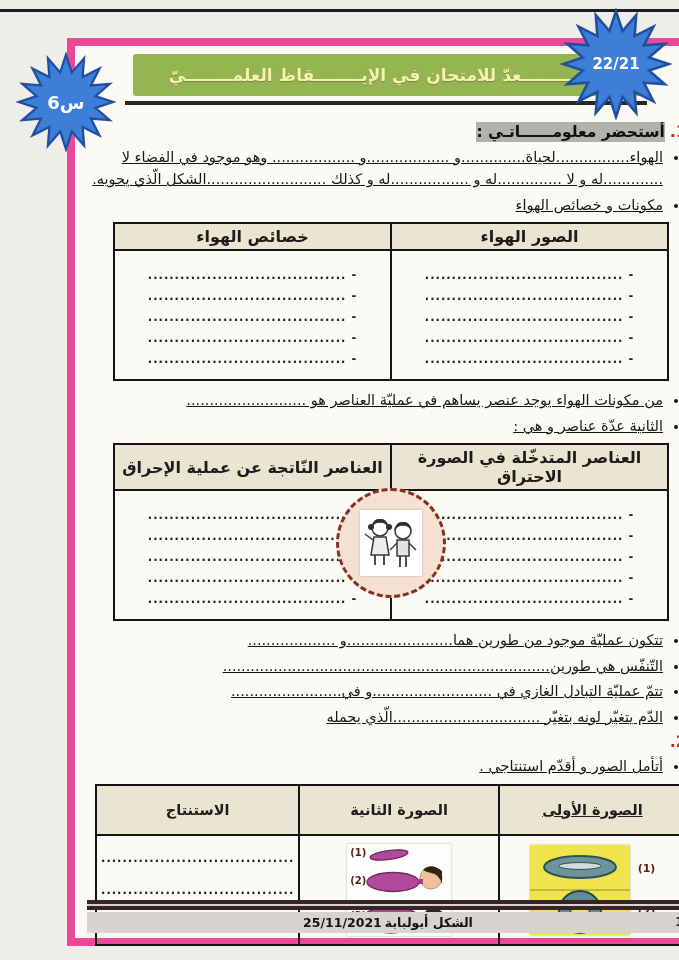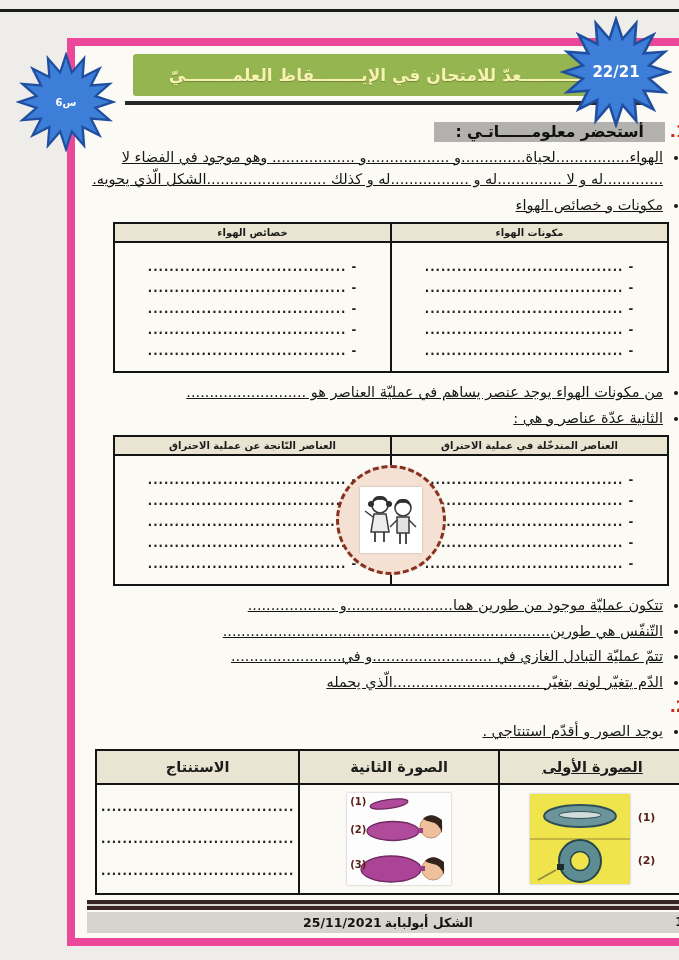--- a/index.html
+++ b/index.html
@@ -21,68 +21,68 @@
     color:#f7f2b0;font-weight:bold;font-size:17px;direction:rtl;
     text-shadow:0 1px 1px rgba(90,110,40,.6);
   }
   .banner-underline{position:absolute;top:55px;left:50px;right:54px;height:4px;background:#272727;}
   .star-badge{position:absolute;z-index:5;}
   .star-badge svg{display:block;}
   .star-badge .star-label{
     position:absolute;top:50%;left:50%;transform:translate(-50%,-50%);
     color:#ffffff;font-weight:bold;direction:rtl;white-space:nowrap;
   }
-  .badge-right{top:16px;left:560px;width:112px;height:112px;}
+  .badge-right{top:8px;left:560px;width:112px;height:112px;}
   .badge-right .star-label{font-size:15px;}
   .badge-left{top:52px;left:16px;width:100px;height:100px;}
-  .badge-left .star-label{font-size:10px;}
+  .badge-left .star-label{font-size:18px;}
   
   .watermark{
     position:absolute;top:430px;left:-30px;width:560px;text-align:center;
     transform:rotate(-58deg);transform-origin:center;
     font-size:78px;font-style:italic;color:rgba(140,130,118,0.14);
     pointer-events:none;direction:rtl;white-space:nowrap;
   }
   
   .content{
     position:absolute;top:76px;left:12px;right:12px;direction:rtl;
     font-size:14.5px;
   }
   .section-heading{display:flex;align-items:baseline;gap:5px;margin:0 2px 4px 0;}
   .section-number{color:#c9291a;font-weight:bold;font-size:16px;}
-  .section-title{background:#b3b1ad;color:#101010;font-weight:bold;font-size:15.5px;padding:1px 21px;}
+  .section-title{background:#b3b1ad;color:#101010;font-weight:bold;font-size:15.5px;padding:1px 0;}
   ul.bullets{list-style:disc;margin:0;padding:0 26px 0 0;text-decoration:underline;}
   ul.bullets li{margin:3px 0;line-height:1.55;word-break:break-all;}
   ul.bullets li.no-break{word-break:normal;}
   
   .fill-table-wrap{position:relative;margin:6px 20px 8px 26px;}
   table.fill-table{width:100%;border-collapse:collapse;}
   table.fill-table th{
     border:2.5px solid #141414;background:#e9e5d2;
-    font-size:10px;font-weight:bold;padding:3px 2px;color:#1c1c1c;
+    font-size:16px;font-weight:bold;padding:3px 2px;color:#1c1c1c;
   }
   table.fill-table td{
     border:2.5px solid #141414;width:50%;vertical-align:top;padding:10px 0 6px 0;
   }
   .dotted-line{
     text-align:center;font-size:11.5px;font-weight:bold;letter-spacing:1px;
     color:#1d1d1d;margin:7px 0;direction:rtl;
   }
   .kids-circle{
     position:absolute;top:56%;left:50%;transform:translate(-50%,-50%);
     width:104px;height:104px;border-radius:50%;
     border:3px dashed #87301f;background:#f4e1d3;
     display:flex;align-items:center;justify-content:center;z-index:3;
   }
   .kids-box{width:62px;height:66px;background:#ffffff;box-shadow:0 0 2px rgba(0,0,0,.25);}
   
   table.pics-table{width:calc(100% - 10px);margin:6px 2px 0 6px;border-collapse:collapse;}
   table.pics-table th{
     border:2.5px solid #141414;background:#e9e5d2;
-    font-size:14.5px;font-weight:bold;padding:8px 2px;color:#1c1c1c;
+    font-size:14.5px;font-weight:bold;padding:16px 2px;color:#1c1c1c;
   }
   table.pics-table td{border:2.5px solid #141414;height:100px;vertical-align:middle;padding:4px;}
   .pic-cell{display:flex;align-items:center;justify-content:center;gap:8px;direction:rtl;}
   .pic-labels{display:flex;flex-direction:column;justify-content:space-around;height:86px;
     font-size:11px;font-weight:bold;color:#5a1d16;direction:ltr;}
   .pic-frame{position:relative;background:#fff;box-shadow:0 0 2px rgba(0,0,0,.3);}
   .pic1-frame{width:100px;height:90px;background:#f0e44c;}
   .pic2-frame{width:104px;height:92px;background:#fdfdfd;}
   .pic2-label{position:absolute;font-size:10px;font-weight:bold;color:#5a1d16;left:3px;}
   .conclusion-cell{display:flex;flex-direction:column;justify-content:center;align-items:center;height:100%;}
@@ -120,21 +120,21 @@
 
     <ul class="bullets">
       <li>الهواء................لحياة..............و ..................و .................. وهو موجود في الفضاء لا .............له و لا ..............له و .................له و كذلك ..........................الشكل الّذي يحويه.</li>
       <li class="no-break">مكونات و خصائص الهواء</li>
     </ul>
 
     <div class="fill-table-wrap">
       <table class="fill-table">
         <tbody>
             <tr>
-          <th>مكونات الهواء</th>
+          <th>الصور الهواء</th>
           <th>خصائص الهواء</th>
         </tr>
         <tr>
           <td>
             <div class="dotted-line">- .....................................</div>
             <div class="dotted-line">- .....................................</div>
             <div class="dotted-line">- .....................................</div>
             <div class="dotted-line">- .....................................</div>
             <div class="dotted-line">- .....................................</div>
           </td>
@@ -152,22 +152,22 @@
 
     <ul class="bullets">
       <li>من مكونات الهواء يوجد عنصر يساهم في عمليّة العناصر هو ..........................</li>
       <li class="no-break">الثانية عدّة عناصر و هي :</li>
     </ul>
 
     <div class="fill-table-wrap">
       <table class="fill-table">
         <tbody>
             <tr>
-          <th>العناصر المتدخّلة في عملية الاحتراق</th>
-          <th>العناصر النّاتجة عن عملية الاحتراق</th>
+          <th>العناصر المتدخّلة في الصورة الاحتراق</th>
+          <th>العناصر النّاتجة عن عملية الإحراق</th>
         </tr>
         <tr>
           <td>
             <div class="dotted-line">- .....................................</div>
             <div class="dotted-line">- .....................................</div>
             <div class="dotted-line">- .....................................</div>
             <div class="dotted-line">- .....................................</div>
             <div class="dotted-line">- .....................................</div>
           </td>
           <td>
@@ -209,21 +209,21 @@
       <li>التّنفّس هي طورين.......................................................................</li>
       <li>تتمّ عمليّة التبادل الغازي في ..........................و في........................</li>
       <li>الدّم يتغيّر لونه بتغيّر ................................الّذي يحمله</li>
     </ul>
 
     <div class="section-heading" style="margin-top:4px;">
       <span class="section-number">2.</span>
     </div>
 
     <ul class="bullets">
-      <li class="no-break">يوجد الصور و أقدّم استنتاجي .</li>
+      <li class="no-break">أتأمل الصور و أقدّم استنتاجي .</li>
     </ul>
 
     <table class="pics-table">
       <tbody>
           <tr>
         <th style="width:33%;text-decoration:underline;">الصورة الأولى</th>
         <th style="width:36%;">الصورة الثانية</th>
         <th style="width:31%;">الاستنتاج</th>
       </tr>
       <tr>

